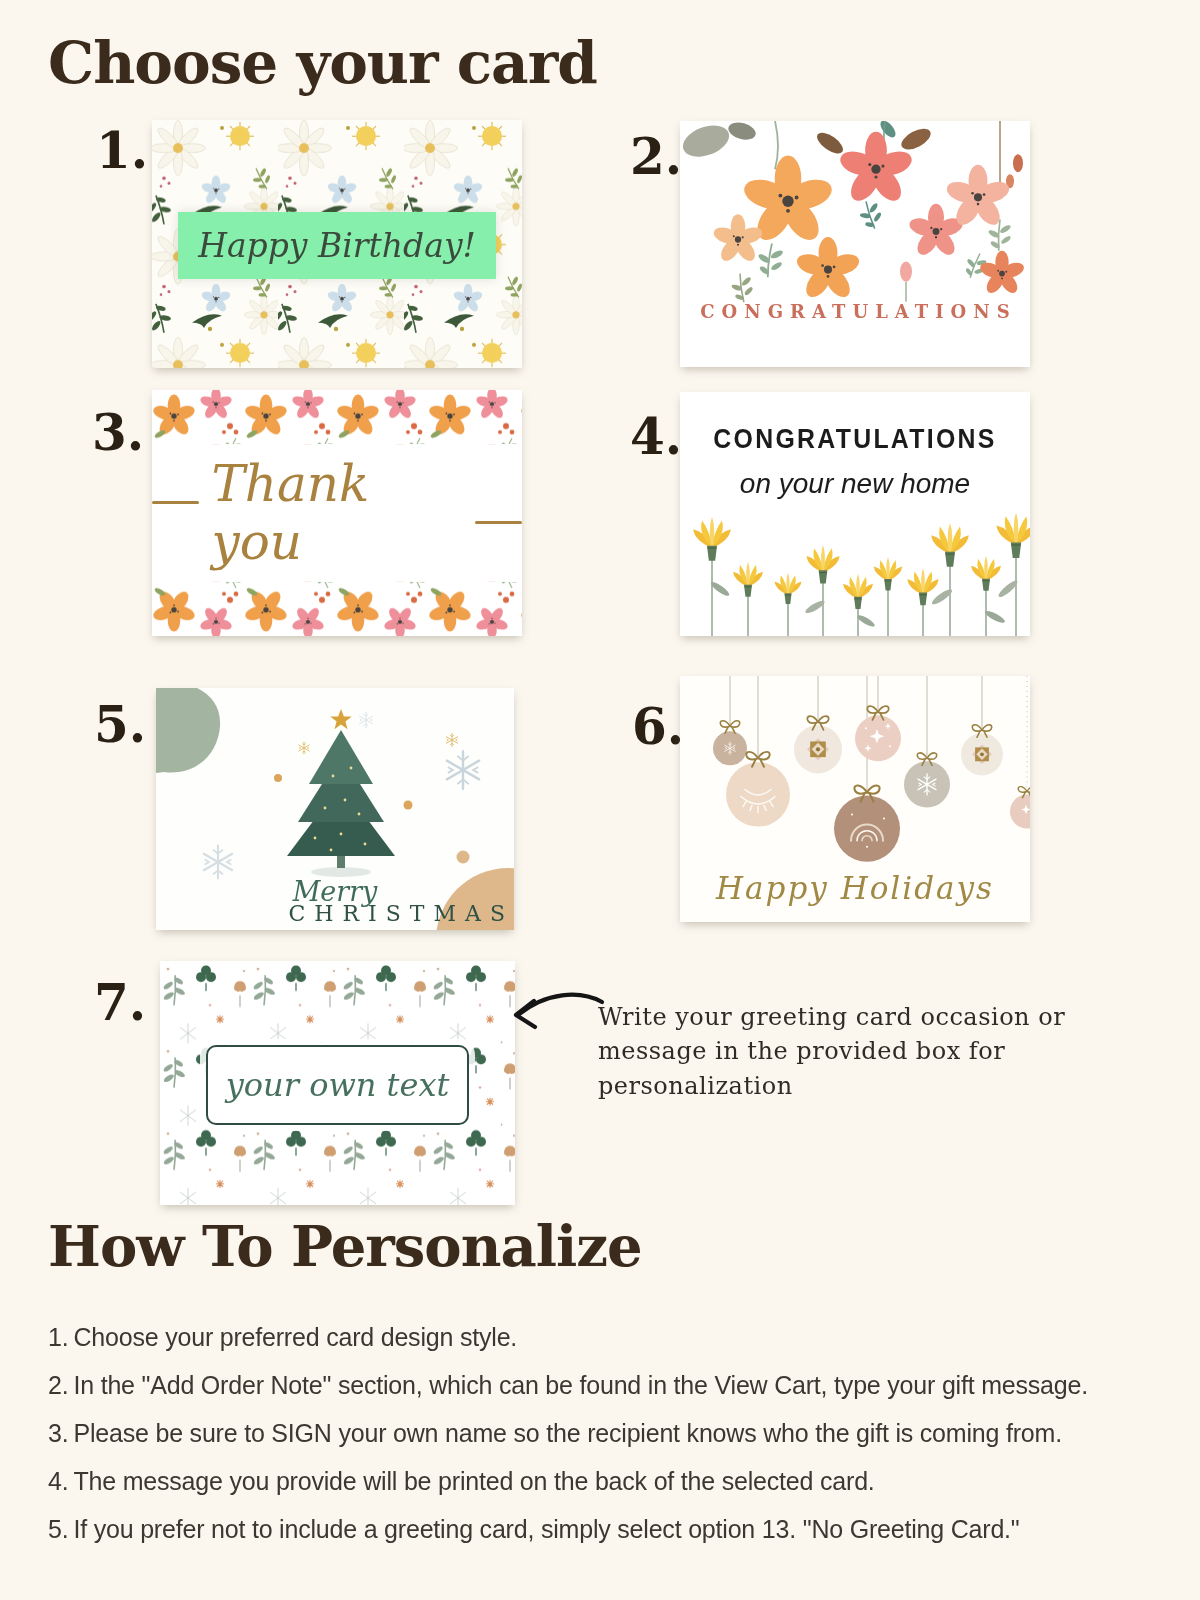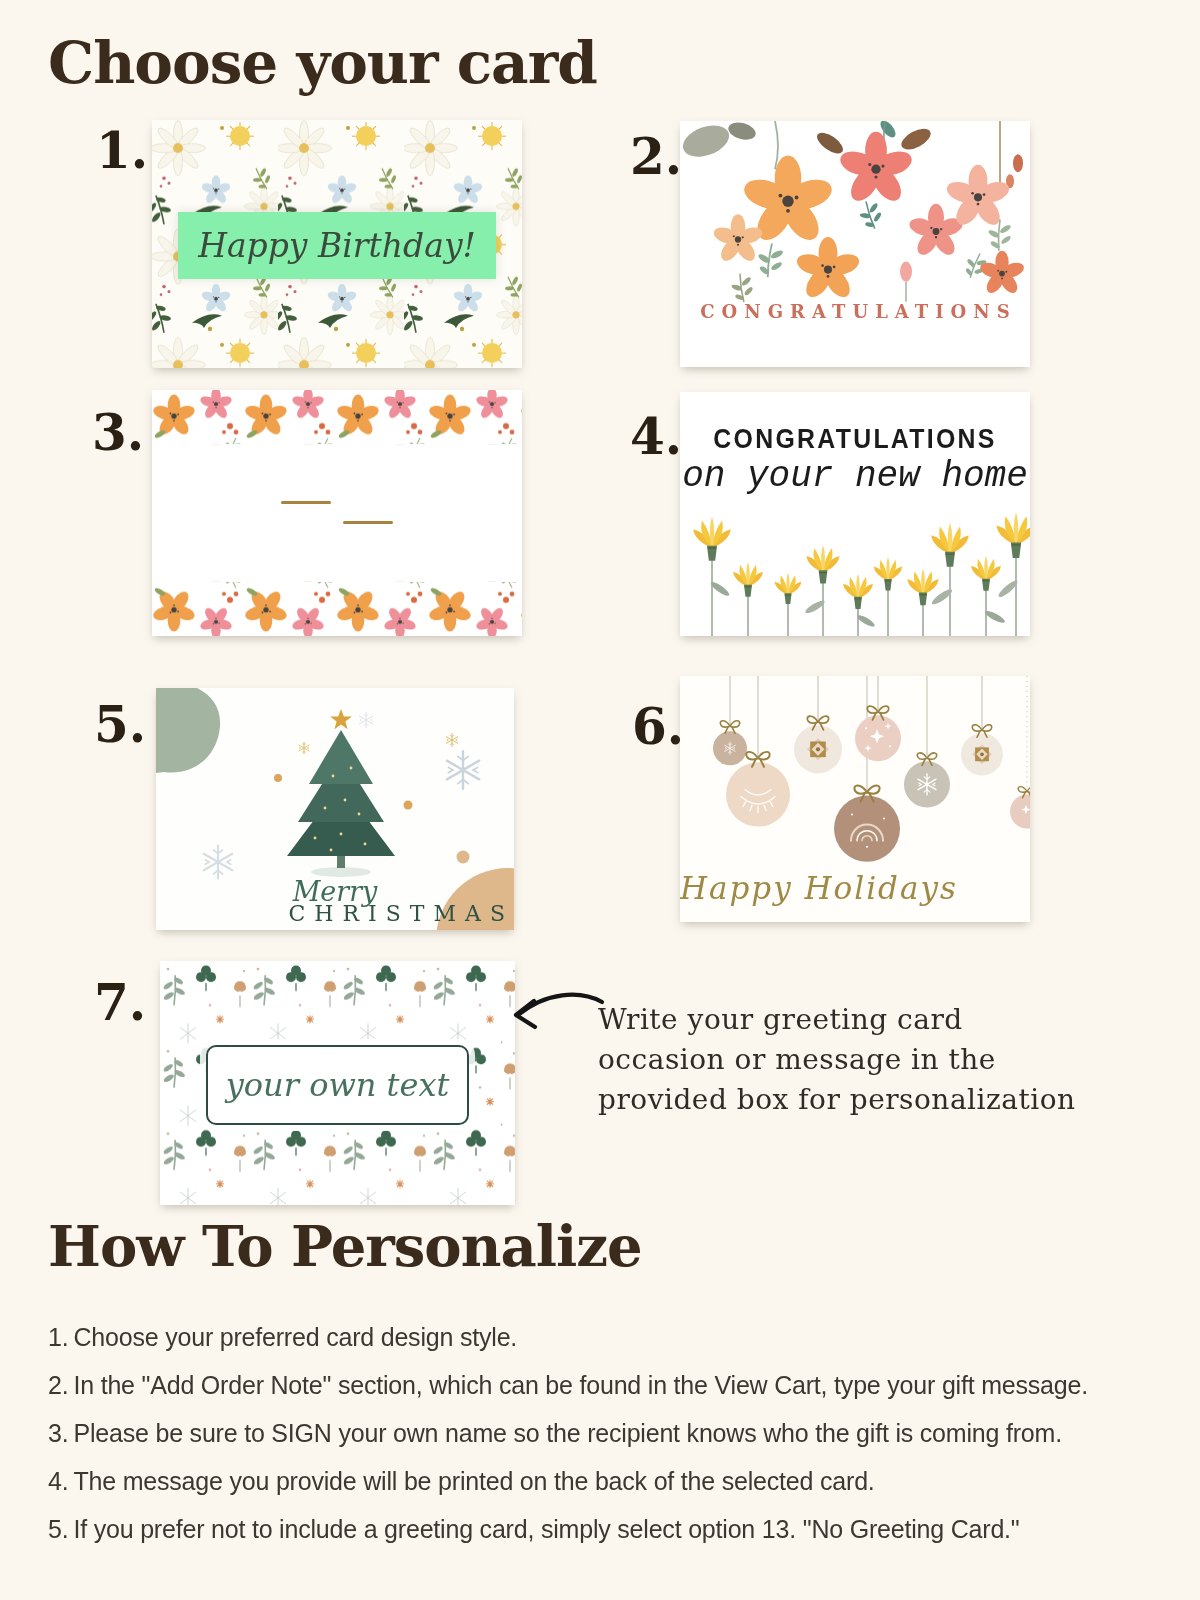--- a/index.html
+++ b/index.html
@@ -22,33 +22,33 @@
         font-weight:700;font-size:18px;letter-spacing:7px;text-indent:7px;color:#C96F5B;}
   .cap3{position:absolute;left:0;right:0;top:27%;height:46%;display:flex;align-items:center;
         justify-content:center;font-family:"DejaVu Serif",serif;font-style:italic;font-size:50px;
         color:#A8823E;gap:12px;}
   .flourish{display:inline-block;width:50px;height:3px;background:#A8823E;border-radius:3px;}
   .flourish.l{transform:translateY(-10px);}
   .flourish.r{transform:translateY(10px);}
   .cap4{position:absolute;left:0;right:0;top:13%;text-align:center;color:#1C1C1C;}
   .caps4{font-family:"Liberation Sans",sans-serif;font-weight:700;font-size:27px;
         letter-spacing:2.5px;transform:scaleX(.92);}
-  .script4{font-family:Liberation Mono, monospace;font-style:italic;font-size:36px;margin-top:1px;}
+  .script4{font-family:Liberation Sans, sans-serif;font-style:italic;font-size:28px;margin-top:13px;}
   .merry5{position:absolute;left:0;right:0;top:77.5%;text-align:center;font-family:"DejaVu Serif",serif;
         font-style:italic;font-size:27px;color:#3E6B5A;}
   .xmas5{position:absolute;left:0;right:0;top:88%;text-align:right;font-family:"DejaVu Serif",serif;
         font-size:22px;letter-spacing:9px;text-indent:9px;color:#2F5247;}
-  .cap6{position:absolute;left:0;right:0;top:79%;text-align:left;font-family:"DejaVu Serif",serif;
+  .cap6{position:absolute;left:0;right:0;top:79%;text-align:center;font-family:"DejaVu Serif",serif;
         font-style:italic;font-size:31px;letter-spacing:2px;color:#A08945;}
   .box7{position:absolute;left:13%;right:13%;top:34.5%;height:31%;background:#fff;
         border:2px solid #2F4C42;border-radius:10px;box-shadow:0 0 0 6px rgba(255,255,255,.85);
         display:flex;align-items:center;justify-content:center;font-family:"DejaVu Serif",serif;
         font-style:italic;font-size:32px;color:#47705F;}
   .annotation{position:absolute;left:598px;top:1000px;width:486px;font-family:"DejaVu Serif",serif;
-        font-size:28px;line-height:1.43;letter-spacing:.5px;color:#2F2B26;}
+        font-size:24px;line-height:1.43;letter-spacing:.5px;color:#2F2B26;}
   .arrow{position:absolute;left:506px;top:988px;}
   .steps{position:absolute;left:48px;top:1322px;width:1120px;}
   .step{display:flex;margin-bottom:18px;font-size:25px;line-height:30px;color:#3C3731;
         letter-spacing:-.2px;}
   .step-num{margin-right:5px;}
 </style>
 </head>
 <body>
 
 <svg width="0" height="0" style="position:absolute" aria-hidden="true">
@@ -196,20 +196,21 @@
         </pattern>
       </defs>
       <rect width="370" height="245" fill="#FFFFFF"></rect>
       <rect width="370" height="54" fill="url(#pat3)"></rect>
       <g transform="translate(0,245) scale(1,-1)">
           <rect width="370" height="54" fill="url(#pat3)"></rect>
         </g>
     </svg>
     <div class="cap3">
       <span class="flourish l"></span>
+      <span>Thank you</span>
       <span class="flourish r"></span>
     </div>
   </div>
 
   <div class="num" style="left:630px;top:412px">4.</div>
   <div class="card" style="left:680px;top:392px;width:350px;height:244px">
     <svg class="art" viewBox="0 0 350 243" preserveAspectRatio="none">
       <rect width="350" height="243" fill="#FFFFFF"></rect>
       <g stroke="#93A493" stroke-width="1.5" fill="none">
         <path d="M32,164 V243"></path>

